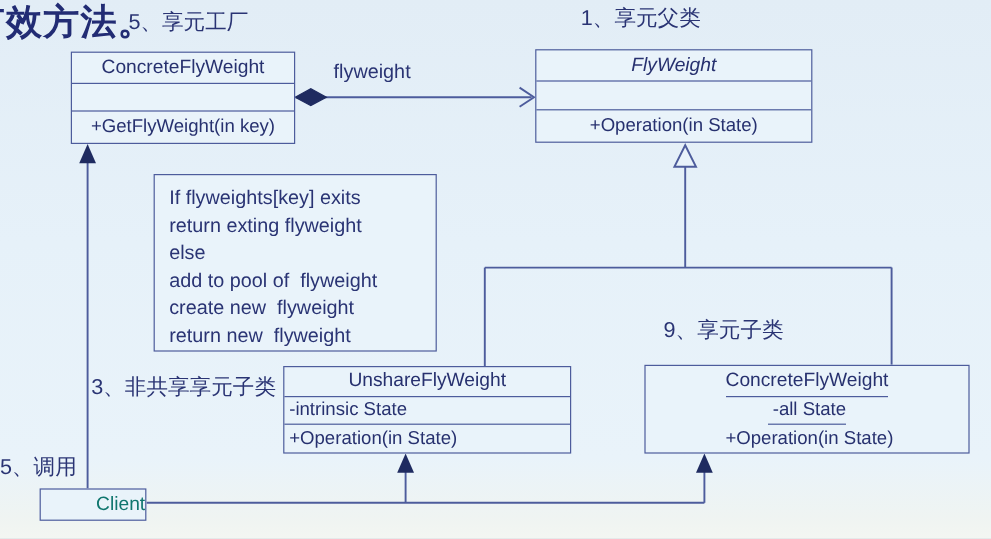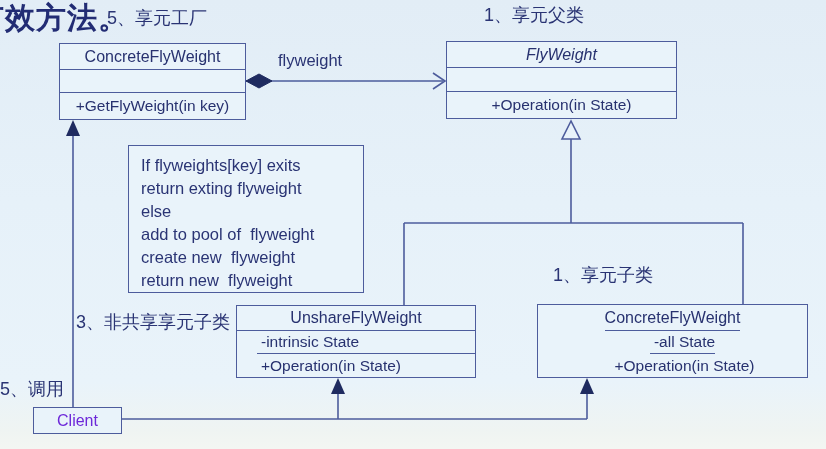--- a/index.html
+++ b/index.html
@@ -36,21 +36,21 @@
     font-size: 15.5px;
     color: #27316f;
   }
   .uml-methods {
     box-sizing: border-box;
     display: flex; align-items: center;
     font-size: 15.5px;
     color: #27316f;
   }
   .center { justify-content: center; }
-  .left { justify-content: flex-start; padding-left: 4px; margin-left: 20px; }
+  .left { justify-content: flex-start; padding-left: 4px; }
   .italic { font-style: italic; }
   .note-box {
     position: absolute;
     z-index: 2;
     box-sizing: border-box;
     border: 1.5px solid #4d5c9c;
     background: #e9f3fa;
     padding: 8px 4px 0 12px;
     font-size: 16.5px;
     line-height: 23px;
@@ -81,23 +81,23 @@
     font-size: 16.5px;
     color: #2a3474;
     white-space: nowrap;
   }
   .simple-box {
     position: absolute;
     z-index: 2;
     box-sizing: border-box;
     border: 1.5px solid #4d5c9c;
     background: #e9f3fa;
-    display: flex; align-items: center; justify-content: center;
+    display: flex; align-items: center; justify-content: flex-end;
     font-size: 16px;
-    color: #6d28d9;
+    color: #0f766e;
   }
 </style>
 </head>
 <body>
 
 <div id="stage">
 
   <svg class="connectors" width="826" height="449" viewBox="0 0 826 449">
 
     <line x1="246" y1="81" x2="443" y2="81" stroke="#4d5c9c" stroke-width="1.6"></line>
@@ -117,21 +117,21 @@
     <line x1="338" y1="419" x2="338" y2="388" stroke="#4d5c9c" stroke-width="1.6"></line>
     <polygon points="338,378 331,394 345,394" fill="#1f2b60"></polygon>
     <line x1="587" y1="419" x2="587" y2="388" stroke="#4d5c9c" stroke-width="1.6"></line>
     <polygon points="587,378 580,394 594,394" fill="#1f2b60"></polygon>
   </svg>
 
   <div class="page-title">有效方法。</div>
 
   <div class="cn-label" style="left:107px; top:6px;">5、享元工厂</div>
   <div class="cn-label" style="left:484px; top:3px;">1、享元父类</div>
-  <div class="cn-label" style="left:553px; top:263px;">1、享元子类</div>
+  <div class="cn-label" style="left:553px; top:263px;">9、享元子类</div>
   <div class="cn-label" style="left:76px; top:310px;">3、非共享享元子类</div>
   <div class="cn-label" style="left:0px; top:377px;">5、调用</div>
 
   <div class="assoc-label" style="left:278px; top:51px;">flyweight</div>
 
   <div class="uml-box" style="left:59px; top:43px; width:187px; height:77px;">
     <div class="uml-title" style="height:26px;">ConcreteFlyWeight</div>
     <div class="uml-attrs center" style="flex:1;"></div>
     <div class="uml-methods center" style="height:26px;">+GetFlyWeight(in key)</div>
   </div>

